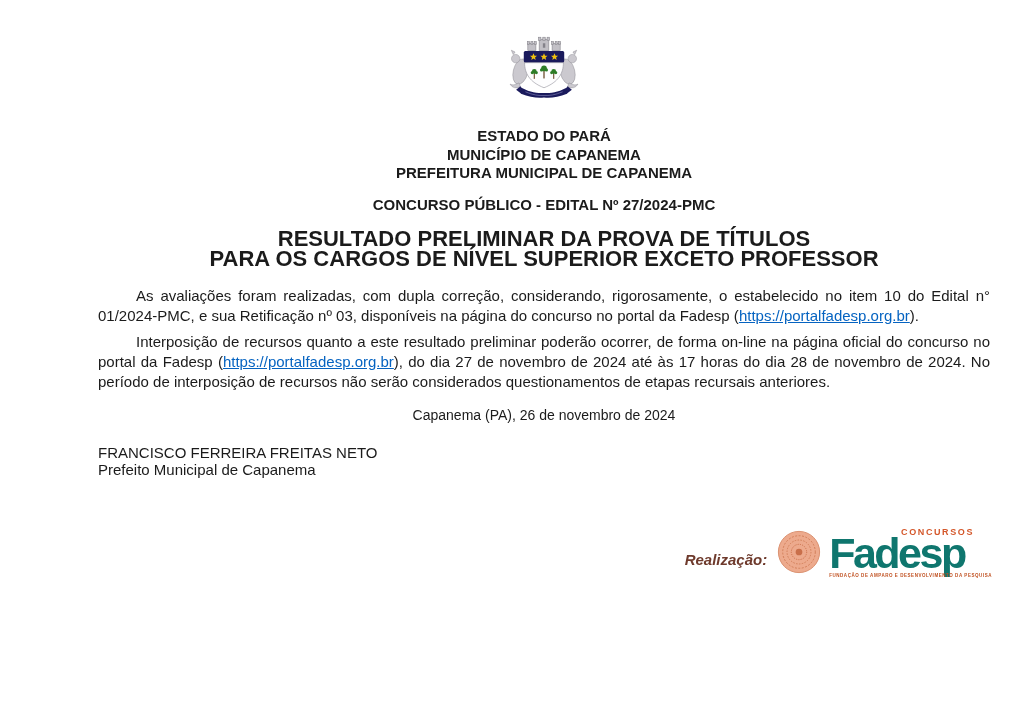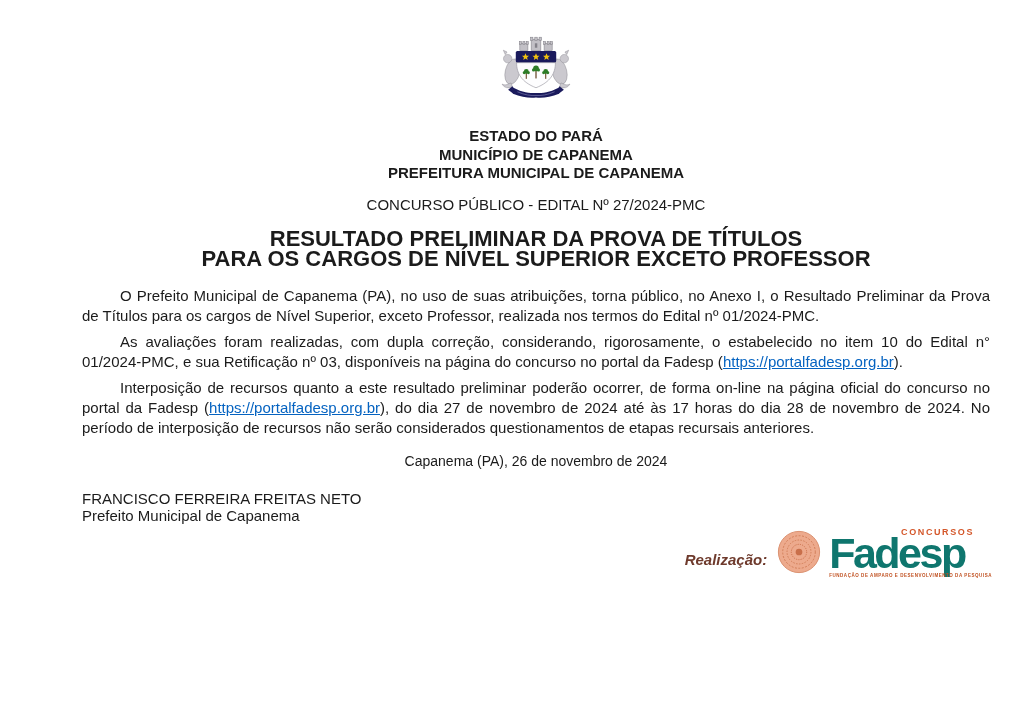--- a/index.html
+++ b/index.html
@@ -4,27 +4,27 @@
 <style>
   html,body { margin:0; padding:0; background:#ffffff; }
   .page {
     position:relative;
     width:1024px; height:724px;
     background:#ffffff;
     font-family:"Liberation Sans", sans-serif;
     color:#1b1b1b;
     overflow:hidden;
   }
-  .content { padding:0 34px 0 82px; }
+  .content { padding:0 34px 0 82px;margin-left:16px; }
 
   .crest-row { display:flex; justify-content:center; padding-top:36px; }
   .crest-svg { width:84px; height:76px; }
 
   .header-block { text-align:center; margin-top:15px; font-weight:bold; font-size:15px; line-height:18.5px; }
-  .edital-line  { text-align:center; margin-top:13px; font-weight:normal; font-size:15px; line-height:18px; }
+  .edital-line  { text-align:center; margin-top:13px; font-weight:bold; font-size:15px; line-height:18px; }
   .title-block  { text-align:center; margin-top:15px; font-weight:bold; font-size:22px; line-height:20px; }
 
   .doc-paragraphs p {
     margin:6px 0 0 0;
     text-align:justify;
     text-indent:38px;
     font-size:15px;
     line-height:20px;
   }
   .doc-paragraphs p:first-child { margin-top:17px; }
@@ -143,21 +143,20 @@
     </div>
 
     <div class="edital-line">CONCURSO PÚBLICO - EDITAL Nº 27/2024-PMC</div>
 
     <div class="title-block">
       <div>RESULTADO PRELIMINAR DA PROVA DE TÍTULOS</div>
       <div>PARA OS CARGOS DE NÍVEL SUPERIOR EXCETO PROFESSOR</div>
     </div>
 
     <div class="doc-paragraphs">
-      <p>O Prefeito Municipal de Capanema (PA), no uso de suas atribuições, torna público, no Anexo I, o Resultado Preliminar da Prova de Títulos para os cargos de Nível Superior, exceto Professor, realizada nos termos do Edital nº 01/2024-PMC.</p>
       <p>As avaliações foram realizadas, com dupla correção, considerando, rigorosamente, o estabelecido no item 10 do Edital n° 01/2024-PMC, e sua Retificação nº 03, disponíveis na página do concurso no portal da Fadesp (<a class="doc-link" href="#">https://portalfadesp.org.br</a>).</p>
       <p>Interposição de recursos quanto a este resultado preliminar poderão ocorrer, de forma on-line na página oficial do concurso no portal da Fadesp (<a class="doc-link" href="#">https://portalfadesp.org.br</a>), do dia 27 de novembro de 2024 até às 17 horas do dia 28 de novembro de 2024. No período de interposição de recursos não serão considerados questionamentos de etapas recursais anteriores.</p>
     </div>
 
     <div class="date-line">Capanema (PA), 26 de novembro de 2024</div>
 
     <div class="signature-block">
       <div>FRANCISCO FERREIRA FREITAS NETO</div>
       <div>Prefeito Municipal de Capanema</div>
     </div>

